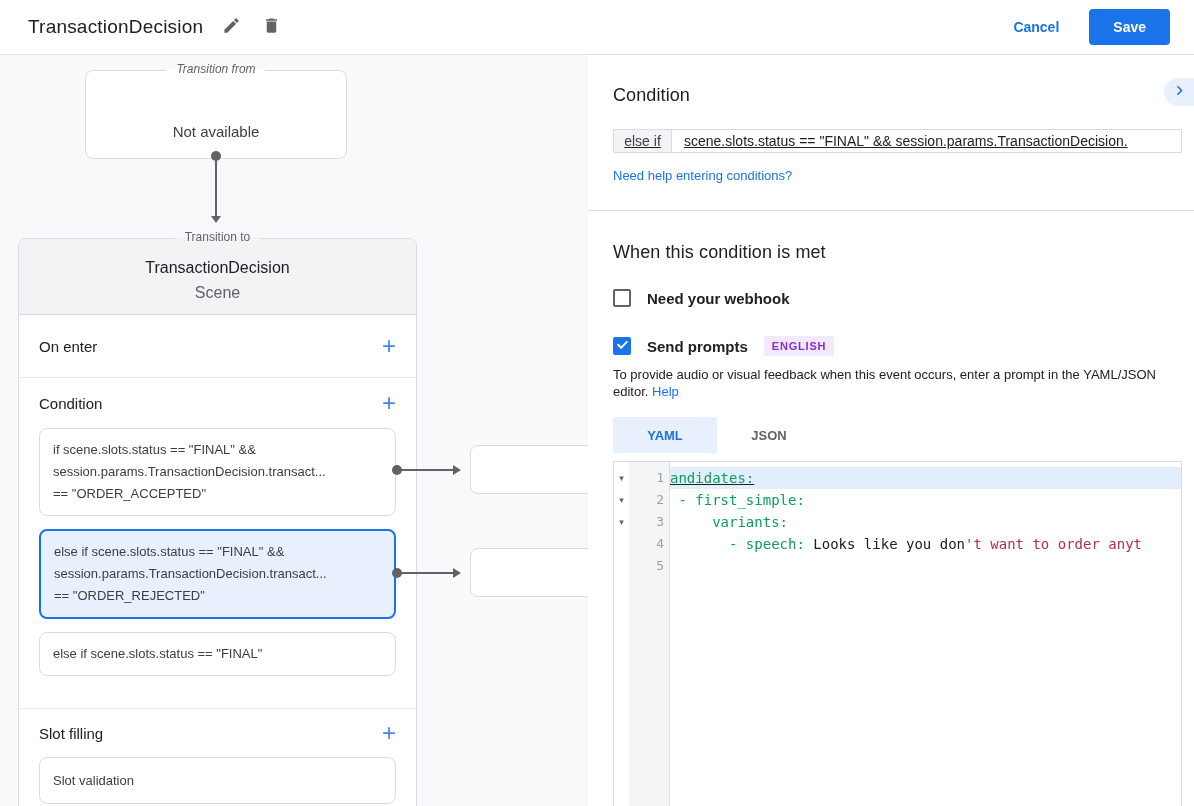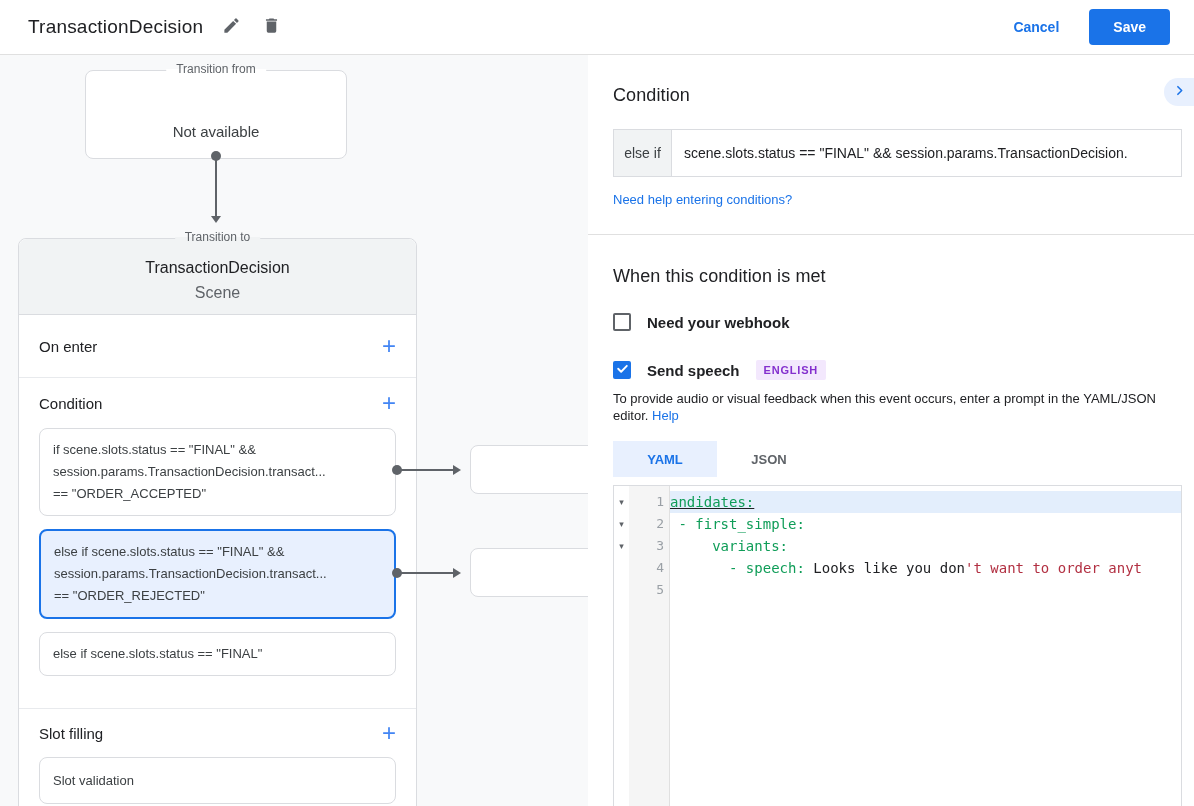--- a/index.html
+++ b/index.html
@@ -21,21 +21,21 @@
   
   .main { display:flex; height:751px; }
 
   
   .canvas { position:relative; width:588px; flex-shrink:0; background:var(--canvas-bg,#f8f9fa);
             overflow:hidden; }
   .node-box { position:absolute; background:#fff; border:1px solid var(--border,#dadce0);
               border-radius:8px; }
   .legend { position:absolute; top:-9px; left:50%; transform:translateX(-50%);
             font-size:12px; color:#5f6368; padding:0 10px; white-space:nowrap; }
-  .legend.on-white  { background:linear-gradient(to bottom, var(--canvas-bg,#f8f9fa) 50%, #ffffff 50%); }
+  .legend.on-white  { background:linear-gradient(to bottom, var(--canvas-bg,#f8f9fa) 50%, #ffffff 50%);font-style:italic; }
   .legend.on-gray   { background:linear-gradient(to bottom, var(--canvas-bg,#f8f9fa) 50%, #f1f3f4 50%); }
 
   .from-box { left:85px; top:15px; width:262px; height:89px; }
   .from-value { position:absolute; width:100%; top:52px; text-align:center; font-size:15px; color:#3c4043; }
 
   .dot { position:absolute; width:10px; height:10px; border-radius:50%; background:#5f6368; }
   .vline { position:absolute; width:2px; background:#5f6368; }
   .hline { position:absolute; height:2px; background:#5f6368; }
   .arrow-down { position:absolute; width:0; height:0;
                 border-left:5px solid transparent; border-right:5px solid transparent;
@@ -72,22 +72,22 @@
                 border:1px solid var(--border,#dadce0); border-radius:8px; }
 
   
   .panel { position:relative; flex:1; background:#fff; display:flex; flex-direction:column;
            padding:0 12px 0 25px; overflow:hidden; }
   .pill-btn { position:absolute; right:0; top:23px; width:30px; height:28px;
               background:var(--accent-light,#e8f0fe); border:none; border-radius:14px 0 0 14px;
               display:flex; align-items:center; justify-content:center; cursor:pointer; }
   .panel h2 { font-size:18px; font-weight:400; color:#202124; letter-spacing:.1px; }
   .h-condition { margin-top:30px; }
-  .cond-input-row { display:flex; margin-top:23px; height:48px;
-                    border:1px solid var(--border,#dadce0); background:#ec4899; }
+  .cond-input-row { display:flex; margin-top:23px; height:24px;
+                    border:1px solid var(--border,#dadce0); background:#ec4899;text-decoration:underline; }
   .cond-prefix { background:#f1f3f4; border-right:1px solid var(--border,#dadce0);
                  width:58px; display:flex; align-items:center; justify-content:center;
                  font-size:14px; color:#3c4043; }
   .cond-input { flex:1; border:none; outline:none; font-size:14px; color:#202124;
                 padding:0 12px; font-family:"Liberation Sans",sans-serif; min-width:0; }
   .link { color:var(--accent,#1a73e8); font-size:13px; text-decoration:none; cursor:pointer; }
   .help-link-row { margin-top:13px; }
   .full-divider { border-top:1px solid #e0e0e0; margin:26px -12px 0 -25px; }
   .h-when { margin-top:31px; }
 
@@ -250,21 +250,21 @@
     </div>
 
     <div class="cb-row">
       <span class="cb checked">
         <span>
           <svg width="13" height="13" viewBox="0 0 24 24" fill="none">
               <path d="M4 12.5l5.5 5.5L20 7" stroke="#ffffff" stroke-width="3.4" stroke-linecap="round" stroke-linejoin="round"></path>
             </svg>
         </span>
       </span>
-      <span class="cb-label">Send speech</span>
+      <span class="cb-label">Send prompts</span>
       <span class="badge">ENGLISH</span>
     </div>
 
     <p class="hint"><span>To provide audio or visual feedback when this event occurs, enter a prompt in the YAML/JSON editor.</span>
       <a class="link">Help</a></p>
 
     <div class="tabs">
       <button class="tab active">YAML</button>
       <button class="tab">JSON</button>
     </div>

